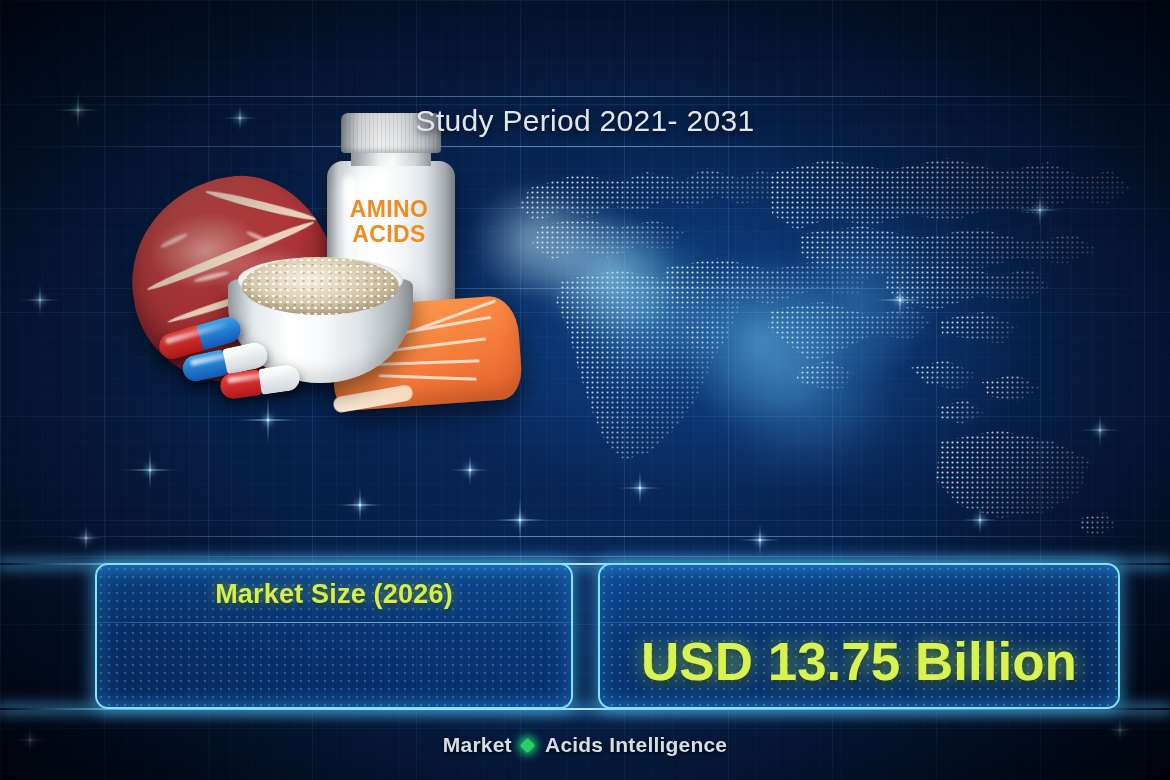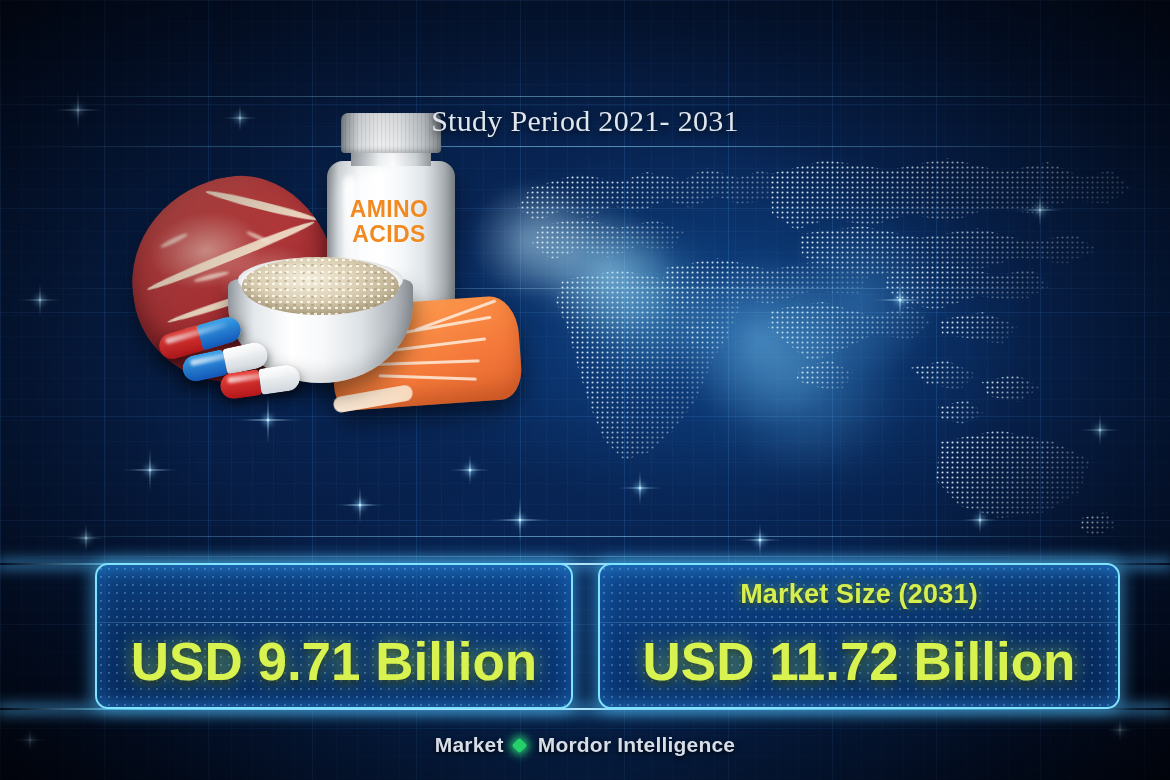--- a/index.html
+++ b/index.html
@@ -200,21 +200,20 @@
     font-size:45px; font-weight:bold; letter-spacing:.2px;
     background:linear-gradient(to bottom, #ffffff 0%, #ffffff 34%, #c6cdd6 52%, #eef2f6 70%, #ffffff 100%);
     -webkit-background-clip:text; background-clip:text;
     -webkit-text-fill-color:transparent; color:transparent;
     filter:drop-shadow(0 2px 5px rgba(0,0,0,.65));
   }
   .subtitle {
     position:absolute; left:0; top:104px; width:100%; text-align:center;
     font-size:30px; color:#dfe6ee; letter-spacing:.3px;
     text-shadow:0 2px 6px rgba(0,0,0,.7);
-    font-family:Liberation Serif, serif;
   }
 
   
   .statbar { position:absolute; left:0; top:563px; width:1170px; height:148px; }
   .statbar .beam {
     position:absolute; left:0; width:100%; height:2px;
     background:linear-gradient(to right, rgba(0,140,230,0) 0%, rgba(120,215,255,.9) 12%, rgba(220,245,255,1) 40%, rgba(150,225,255,.9) 62%, rgba(90,190,255,.65) 85%, rgba(0,120,210,0) 100%);
     box-shadow:0 0 14px 3px rgba(80,185,255,.7);
     mix-blend-mode:screen;
   }
@@ -472,29 +471,28 @@
   <div class="vignette"></div>
 
   <div class="subtitle">Study Period 2021- 2031</div>
 
   <div class="statbar">
     <div class="beam" style="top:0px;"></div>
     <div class="beam" style="top:145px;"></div>
 
     <div class="box box-l">
       <div class="divider"></div>
-      <div class="val">USD 9.71 Billion</div>
+      <div class="lbl">Market Size (2026)</div>
     </div>
 
     <div class="box box-r">
       <div class="divider"></div>
-      <div class="lbl">Market Size (2031)</div>
-      <div class="val">USD 11.72 Billion</div>
+      <div class="val">USD 13.75 Billion</div>
     </div>
   </div>
 
   <div class="footer">
     <span>Market</span>
     <span class="logo-mark"></span>
-    <span>Mordor Intelligence</span>
+    <span>Acids Intelligence</span>
   </div>
 
 </div>
 
 </body></html>

